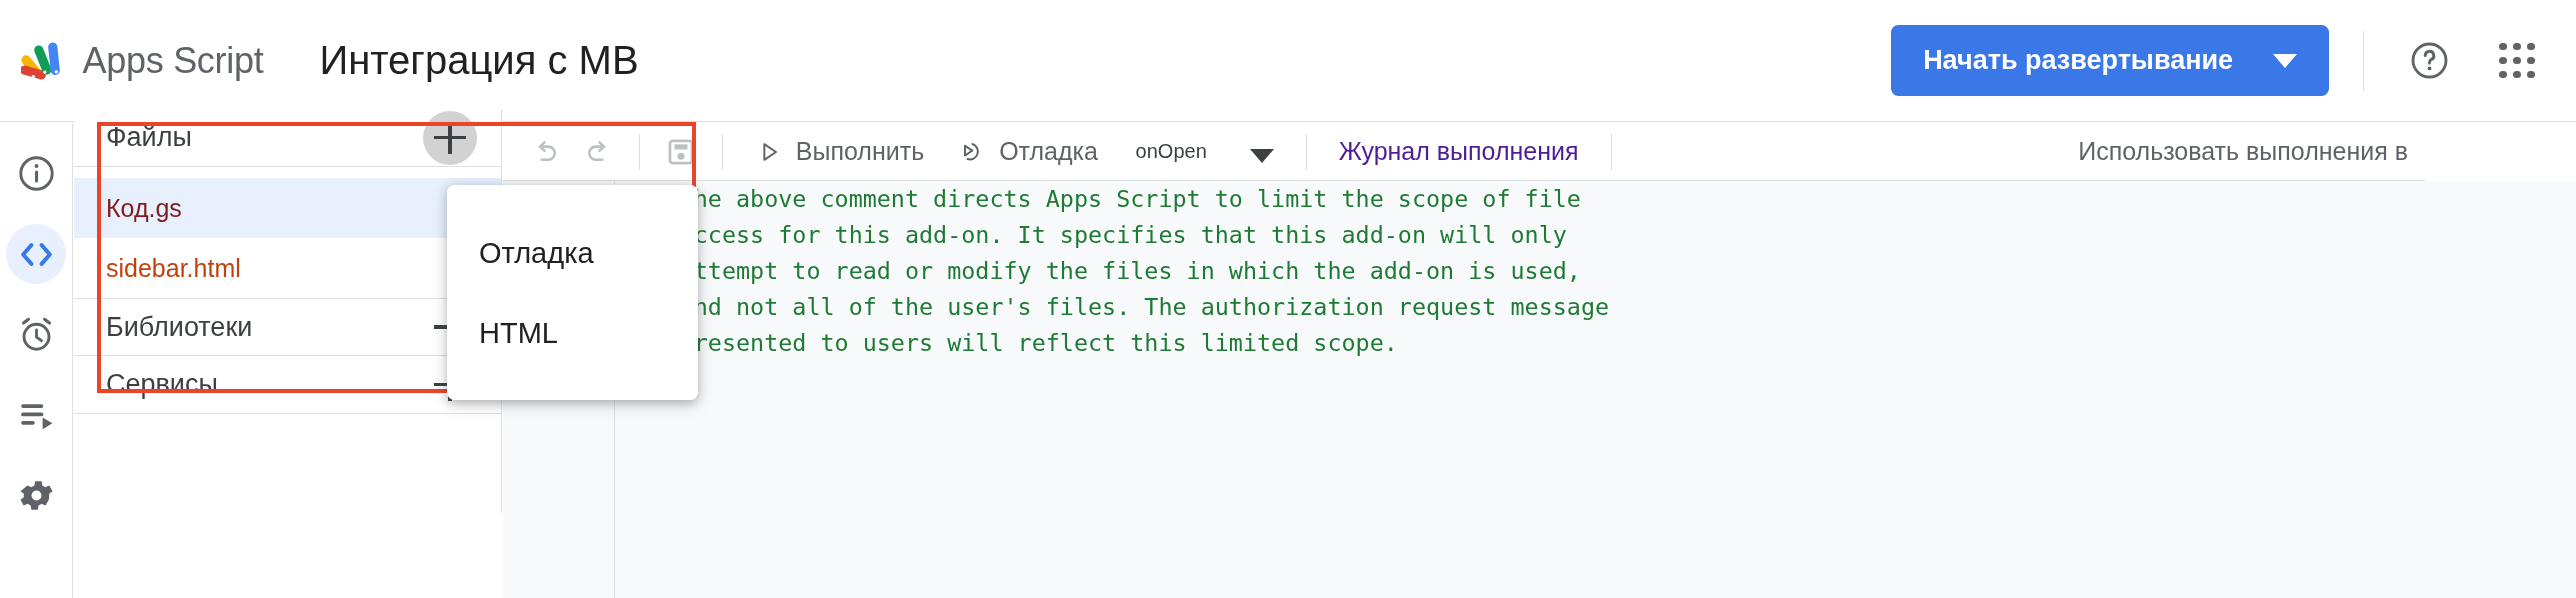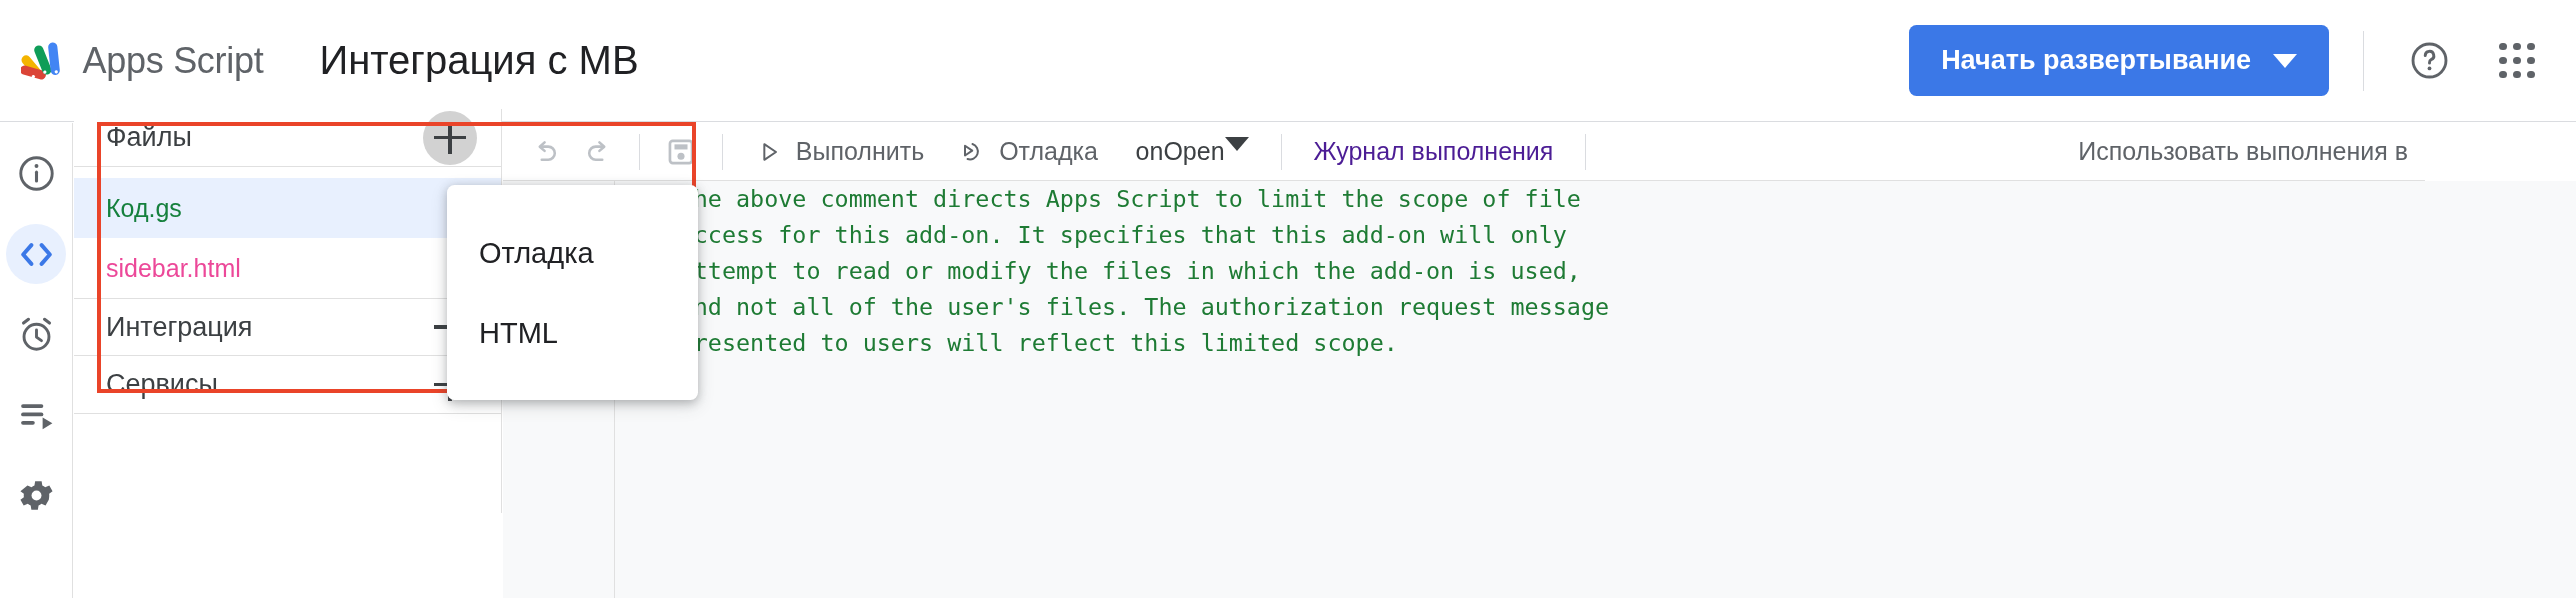--- a/index.html
+++ b/index.html
@@ -53,21 +53,21 @@
     color: #ffffff;
     border: none;
     border-radius: 7.5px;
     height: 71px;
     padding: 0 32px 0 32px;
     font-size: 27px;
     font-weight: bold;
     font-family: "Liberation Sans", sans-serif;
     display: flex;
     align-items: center;
-    gap: 22px;
+    gap: 40px;
     cursor: pointer;
     white-space: nowrap;
   }
   .caret-down {
     width: 0; height: 0;
     border-left: 12px solid transparent;
     border-right: 12px solid transparent;
     border-top: 14px solid currentColor;
     display: inline-block;
   }
@@ -160,27 +160,27 @@
   .plus-glyph::before { left: 0; top: 14px; width: 32px; height: 3.7px; }
   .plus-glyph::after  { top: 0; left: 14px; width: 3.7px; height: 32px; }
 
   .file-list { background: #ffffff; }
   .file-item {
     height: 60px;
     display: flex;
     align-items: center;
     padding-left: 32px;
     font-size: 25px;
-    color: #ec4899;
+    color: #c2410c;
     cursor: pointer;
     white-space: nowrap;
   }
   .file-item.selected {
     background: #e8f0fe;
-    color: #15803d;
+    color: #7f1d1d;
   }
   #files-spacer { height: 11.2px; background: #fff; }
   #services-empty { height: 140px; background: #ffffff; }
 
   
   #red-annotation {
     position: absolute;
     top: 122px;
     left: 97px;
     width: 599px;
@@ -231,22 +231,23 @@
   .tb-plain {
     font-size: 25px;
     color: #4c1d95;
     padding: 0 17px;
     cursor: pointer;
     white-space: nowrap;
     flex: none;
   }
   #func-select {
     display: flex;
-    align-items: flex-start;
-    font-size: 25px;
+    align-items: flex-end;
+    gap: 43px;
+    font-size: 20px;
     color: #3c4043;
     padding: 0 17px 0 20.6px;
     cursor: pointer;
     white-space: nowrap;
     flex: none;
   }
   #func-select .caret-down { border-top-color: #3c4043; }
 
   
   #code-area {
@@ -412,21 +413,21 @@
   <div class="file-list">
     <div class="file-item selected">
       <span>Код.gs</span>
     </div>
     <div class="file-item">
       <span>sidebar.html</span>
     </div>
   </div>
 
   <div class="panel-section-header" style="border-top:0.9px solid #e0e0e0;">
-    <span class="sec-title">Интеграция</span>
+    <span class="sec-title">Библиотеки</span>
     <div class="plus-btn">
       <span class="plus-glyph"></span>
     </div>
   </div>
 
   <div class="panel-section-header">
     <span class="sec-title">Сервисы</span>
     <div class="plus-btn">
       <span class="plus-glyph"></span>
     </div>

